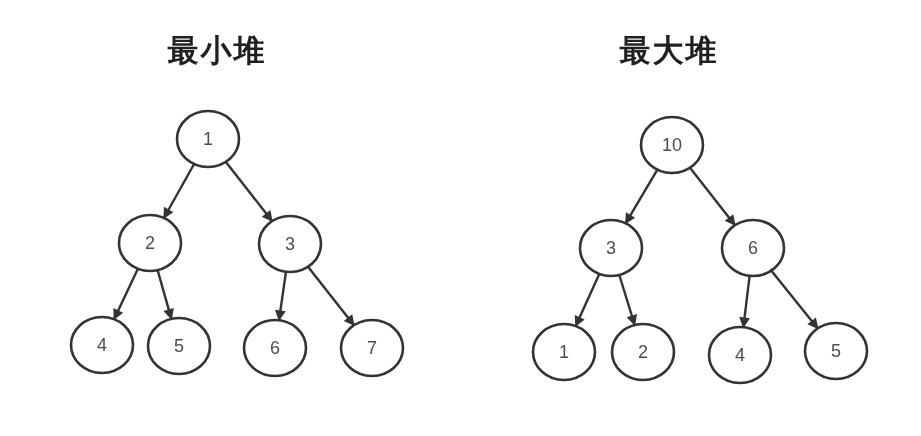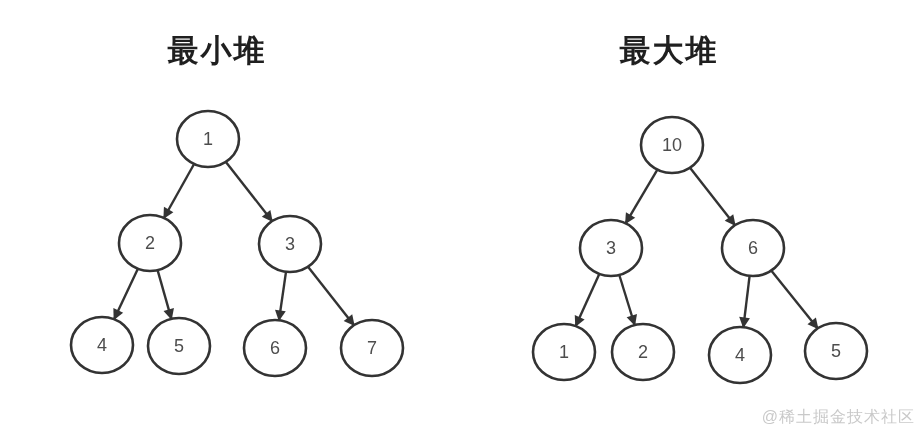--- a/index.html
+++ b/index.html
@@ -110,15 +110,14 @@
           <ellipse cx="836" cy="351" rx="31" ry="28" class="node-circle"></ellipse>
           <text x="836" y="351" dy="0.35em" text-anchor="middle" class="node-label-text">5</text>
         </g>
       </g>
   </svg>
 
   <div class="tree-title" style="left:217px; top:51px;">最小堆</div>
 
   <div class="tree-title" style="left:669px; top:51px;">最大堆</div>
 
-  <div class="watermark">@稀土掘金技术社区</div>
 
 </div>
 
 </body></html>

